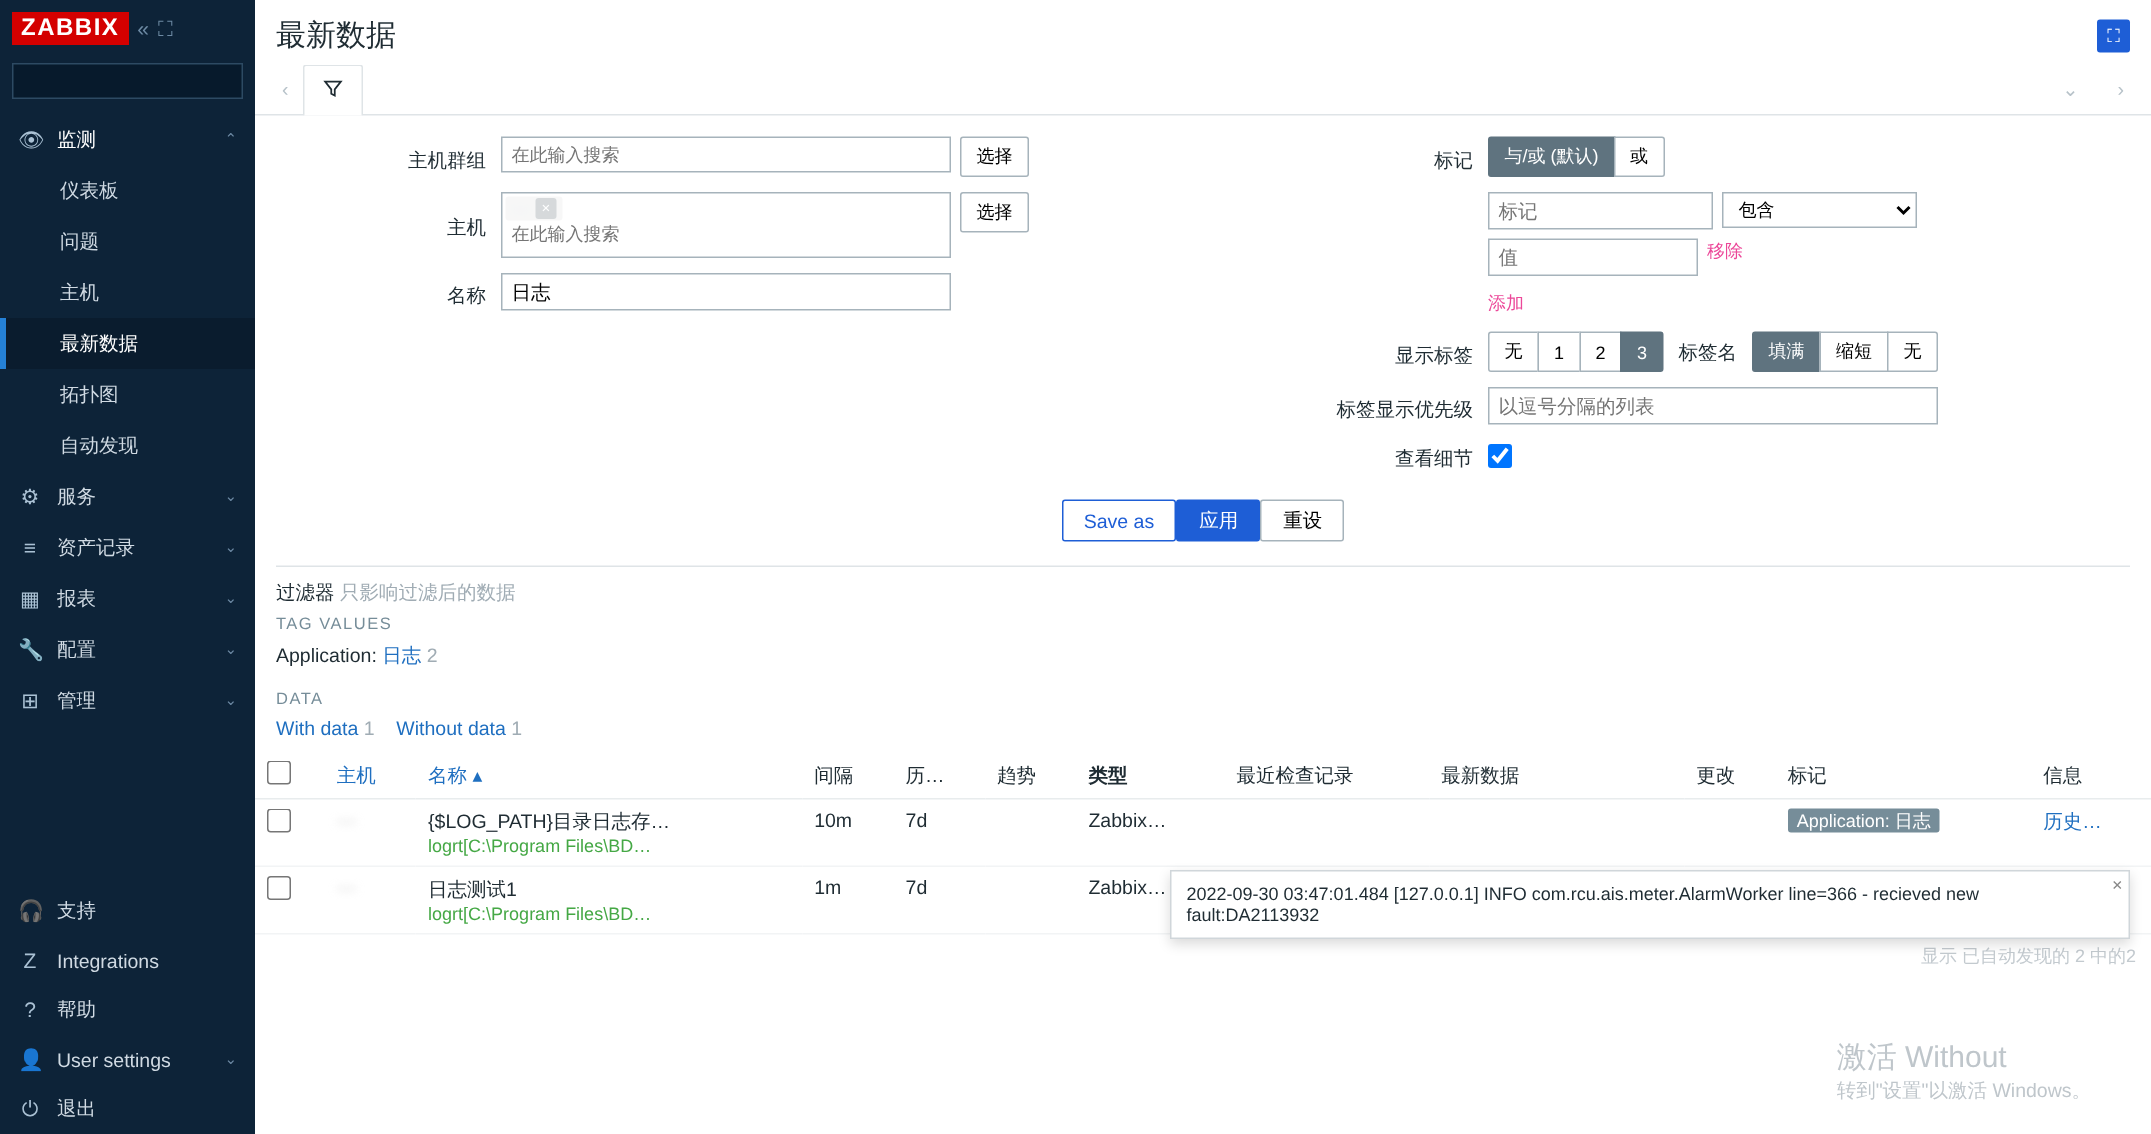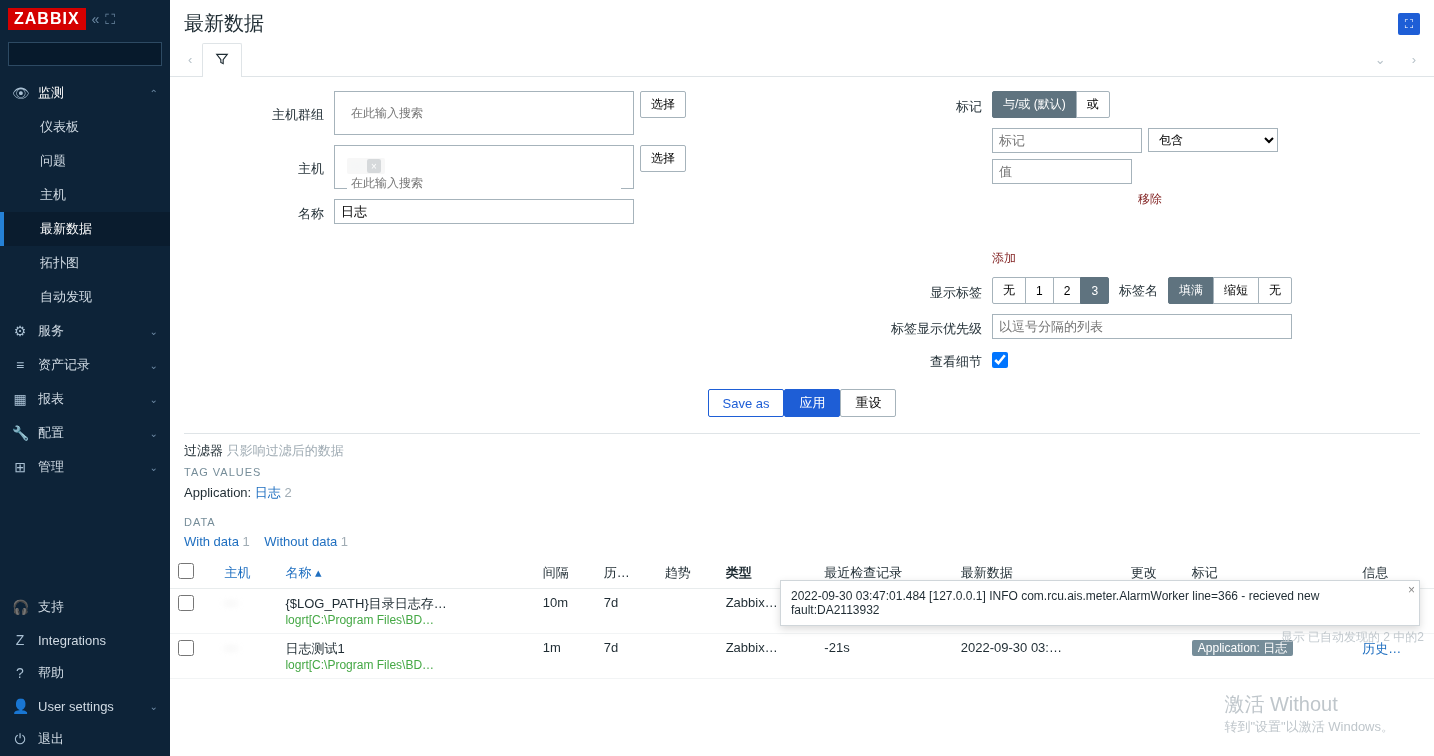--- a/index.html
+++ b/index.html
@@ -34,32 +34,32 @@
 .ft-tab { border: 1px solid #dfe4e7; border-bottom: none; background: #fff; padding: 8px 12px; margin-bottom: -1px; border-radius: 2px 2px 0 0;}
 .ft-right { margin-left: auto; display: flex; gap: 6px; }
 
 
 .filter-body { padding: 14px 14px 0; }
 .filter-grid { display: flex; gap: 80px; }
 .fcol { flex: 1; }
 .frow { display: flex; align-items: center; margin-bottom: 10px; }
 .flabel { width: 150px; text-align: right; padding-right: 10px; padding-top: 4px; color: #1f2c33; font-size: 13px;}
 .fcontrol { flex: 1; display: flex; gap: 6px; align-items: flex-start; flex-wrap: wrap;}
-.multiselect { border: 1px solid #a6b3bb; min-height: 24px; padding: 12px; width: 300px; background:#fff;}
+.multiselect { border: 1px solid #a6b3bb; min-height: 24px; padding: 2px; width: 300px; background:#fff;}
 .ms-tag { background: #e6e7e8; border-radius: 2px; padding: 1px 4px; display: inline-flex; align-items: center; gap: 4px; font-size: 12px; opacity: 0.3;}
 .ms-tag .x { background:#79858c; color:#fff; width:14px; height:14px; display:flex;align-items:center;justify-content:center; font-size:10px; border-radius:2px;}
 .ms-input { border: none; outline: none; color: #a0acb4; padding: 2px 4px; font-size:12px; width: 100%;}
 .btn-sm { border: 1px solid #a6b3bb; background: #fff; padding: 4px 10px; cursor: pointer; font-size:12px; border-radius:2px;}
 .text-input { border: 1px solid #a6b3bb; padding: 4px 6px; width: 300px; font-size:13px;}
 .seg { display: inline-flex; }
 .seg button { border: 1px solid #a6b3bb; background: #fff; padding: 4px 10px; font-size:12px; margin-left:-1px;}
 .seg button:first-child { margin-left: 0; border-radius:2px 0 0 2px;}
 .seg button:last-child { border-radius:0 2px 2px 0;}
 .seg button.active { background: #5f737f; color: #fff; border-color:#5f737f;}
-.link { color: #7f1d1d; cursor: pointer; font-size:12px;margin-top:32px;}
+.link { color: #ec4899; cursor: pointer; font-size:12px;}
 .checkradio { width:16px; height:16px;}
 
 
 .inline-gap { display: flex; align-items: center; gap: 10px;}
 .select { border:1px solid #a6b3bb; padding:3px 6px; font-size:12px; background:#fff;}
 
 
 .filter-actions { display: flex; justify-content: center; padding: 8px 0 16px; border-bottom: 1px solid #dfe4e7;}
 .btn { padding: 4px 14px; font-size: 13px; border: 1px solid #a6b3bb; background: #fff; border-radius: 2px; cursor:pointer;}
 .btn.primary { background: #1e5ed6; border-color:#1e5ed6; color:#fff;}

